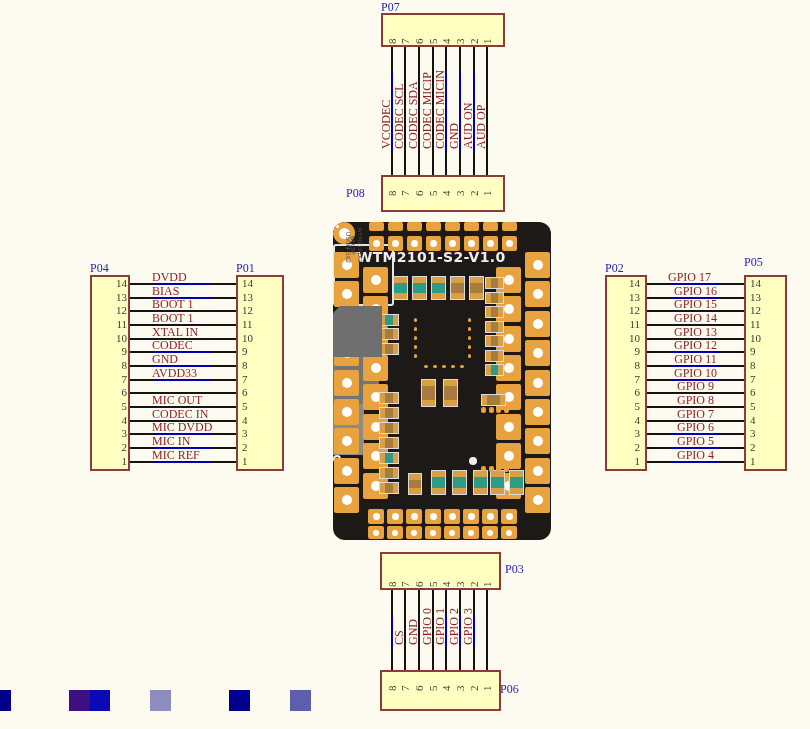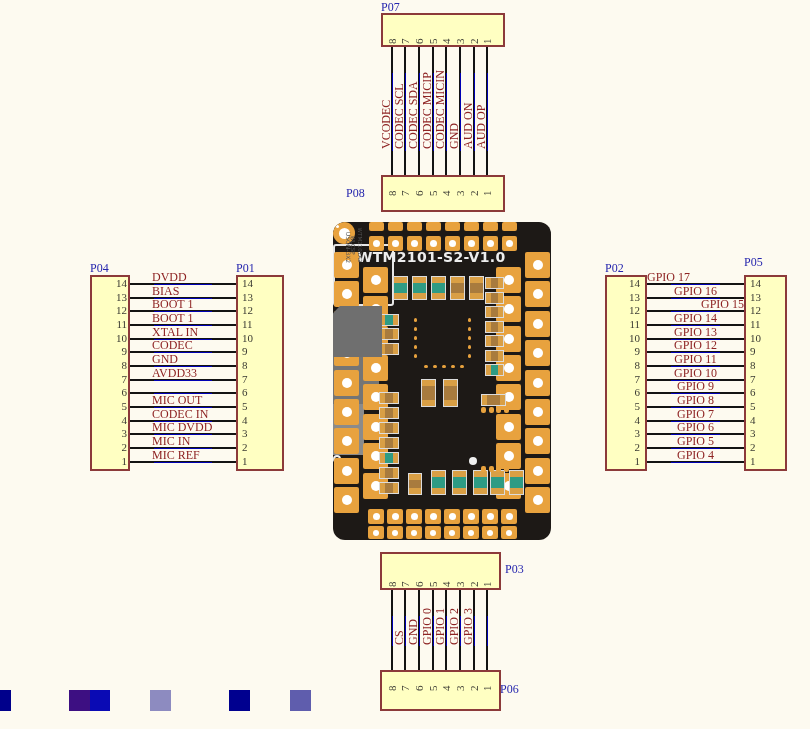--- a/index.html
+++ b/index.html
@@ -607,33 +607,33 @@
       <i></i>
     </div>
     <div class="pinnum" style="left: 107px; top: 454.58px; width: 20px; text-align: right;">1</div>
     <div class="pinnum" style="left: 242px; top: 454.58px; width: 20px;">1</div>
     <div class="netlbl" style="left: 152px; top: 448.58px;">MIC REF</div>
     <div class="wire-h" style="left: 647px; top: 283px; width: 97px;">
       <i></i>
     </div>
     <div class="pinnum" style="left: 620px; top: 277px; width: 20px; text-align: right;">14</div>
     <div class="pinnum" style="left: 750px; top: 277px; width: 20px;">14</div>
-    <div class="netlbl" style="left: 647px; top: 271px; width: 85px; text-align: left;">GPIO 17</div>
+    <div class="netlbl" style="left: 647px; top: 271px; width: 85px; text-align: center;">GPIO 17</div>
     <div class="wire-h" style="left: 647px; top: 296.66px; width: 97px;">
       <i></i>
     </div>
     <div class="pinnum" style="left: 620px; top: 290.66px; width: 20px; text-align: right;">13</div>
     <div class="pinnum" style="left: 750px; top: 290.66px; width: 20px;">13</div>
     <div class="netlbl" style="left: 647px; top: 284.66px; width: 97px; text-align: center;">GPIO 16</div>
     <div class="wire-h" style="left: 647px; top: 310.32px; width: 97px;">
       <i></i>
     </div>
     <div class="pinnum" style="left: 620px; top: 304.32px; width: 20px; text-align: right;">12</div>
     <div class="pinnum" style="left: 750px; top: 304.32px; width: 20px;">12</div>
-    <div class="netlbl" style="left: 647px; top: 298.32px; width: 97px; text-align: right;">GPIO 15</div>
+    <div class="netlbl" style="left: 647px; top: 298.32px; width: 97px; text-align: center;">GPIO 15</div>
     <div class="wire-h" style="left: 647px; top: 323.98px; width: 97px;">
       <i></i>
     </div>
     <div class="pinnum" style="left: 620px; top: 317.98px; width: 20px; text-align: right;">11</div>
     <div class="pinnum" style="left: 750px; top: 317.98px; width: 20px;">11</div>
     <div class="netlbl" style="left: 647px; top: 311.98px; width: 97px; text-align: center;">GPIO 14</div>
     <div class="wire-h" style="left: 647px; top: 337.64px; width: 97px;">
       <i></i>
     </div>
     <div class="pinnum" style="left: 620px; top: 331.64px; width: 20px; text-align: right;">10</div>

